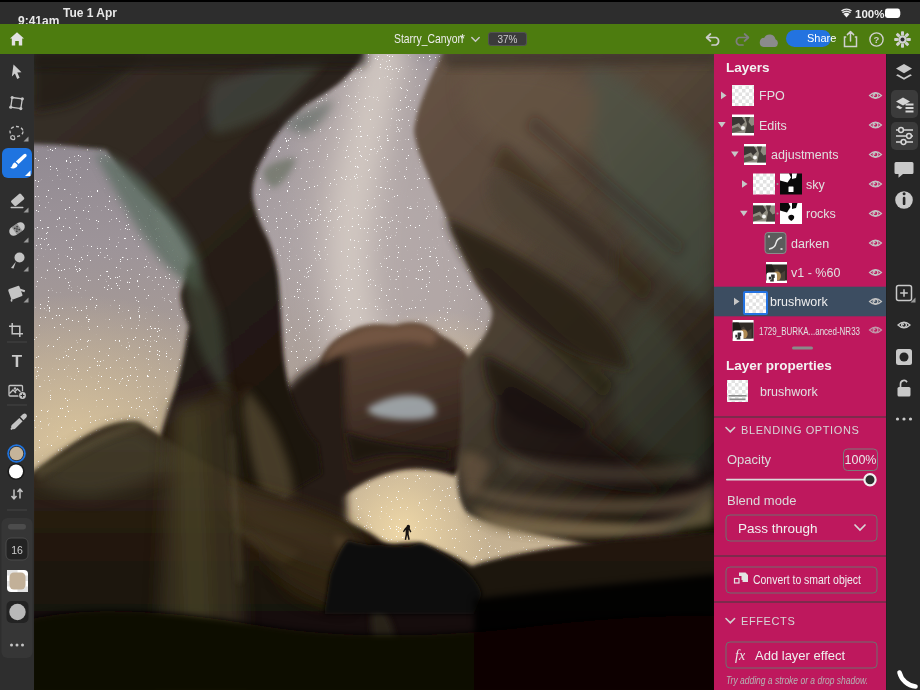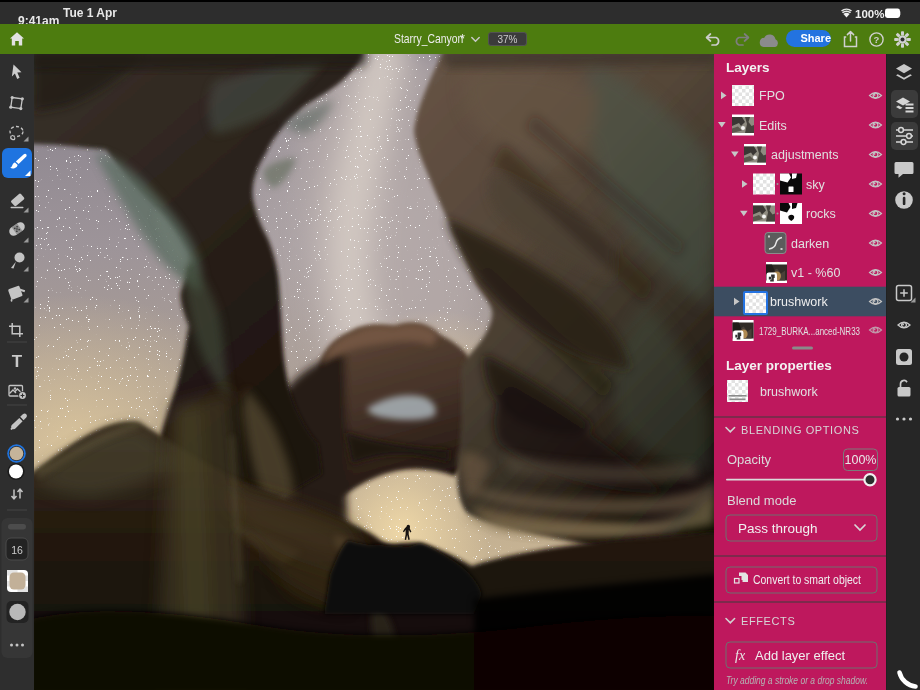--- a/index.html
+++ b/index.html
@@ -51,21 +51,21 @@
 
   <svg class="abs" style="left:733px;top:9px;" width="17" height="13" viewBox="0 0 17 13">
     <path d="M15 4.5 H6 A4 4 0 0 0 6 12 H10" stroke="#7e7e7e" stroke-width="1.7" fill="none" stroke-linecap="round"></path>
     <path d="M11.6 1 L15.4 4.5 L11.6 8" stroke="#7e7e7e" stroke-width="1.7" fill="none" stroke-linecap="round" stroke-linejoin="round"></path>
   </svg>
 
   <svg class="abs" style="left:758px;top:8px;" width="23" height="16" viewBox="0 0 23 16">
     <path d="M5.5 15 A4.7 4.7 0 0 1 6.3 5.7 A6 6 0 0 1 17.5 7.3 A4.2 4.2 0 0 1 17.3 15 Z" fill="#8b8b8b"></path>
   </svg>
   <div class="abs" style="left:786px;top:6px;width:45px;height:17px;background:#2373e0;border-radius:9px;">
-    <span style="position:absolute;left:0;right:0;top:2px;text-align:right;color:#fff;font-size:11px;font-weight:bold;">Share</span>
+    <span style="position:absolute;left:0;right:0;top:2px;text-align:left;color:#fff;font-size:11px;font-weight:normal;padding-left:21px;">Share</span>
   </div>
 
   <svg class="abs" style="left:843px;top:6px;" width="15" height="18" viewBox="0 0 15 18">
     <path d="M3.2 7 H1.5 V16.5 H13.5 V7 H11.8" stroke="#d0d0d0" stroke-width="1.5" fill="none"></path>
     <path d="M7.5 11 V1.8 M4.4 4.6 L7.5 1.5 L10.6 4.6" stroke="#d0d0d0" stroke-width="1.5" fill="none" stroke-linecap="round" stroke-linejoin="round"></path>
   </svg>
 
   <svg class="abs" style="left:869px;top:8px;" width="15" height="15" viewBox="0 0 15 15">
     <circle cx="7.5" cy="7.5" r="6.6" stroke="#d0d0d0" stroke-width="1.4" fill="none"></circle>
     <text x="7.5" y="11" text-anchor="middle" fill="#d0d0d0" font-size="9.5" font-weight="bold" font-family="Liberation Sans">?</text>

